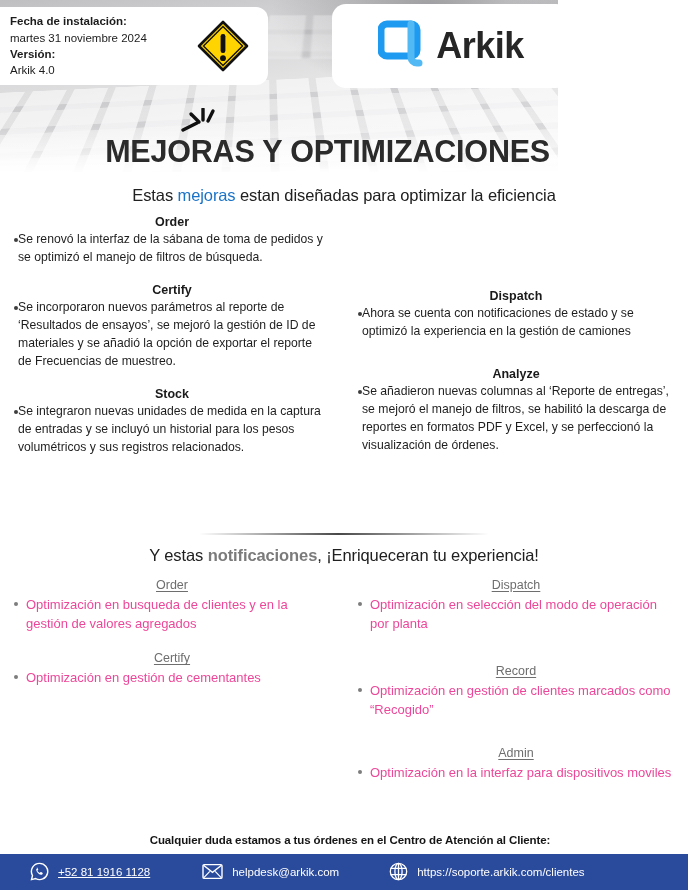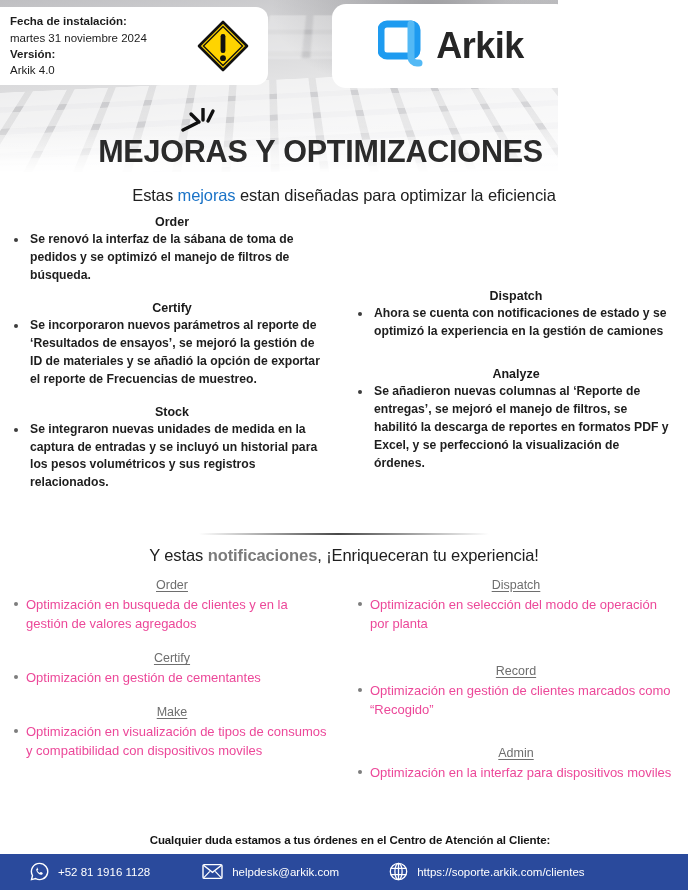--- a/index.html
+++ b/index.html
@@ -96,21 +96,21 @@
     font-size: 36px;
     font-weight: bold;
     color: #262626;
     letter-spacing: -.5px;
     line-height: 1;
   }
 
   
   .banner-title {
     position: absolute;
-    left: 0; right: 7px; bottom: 6px;
+    left: 0; right: 0; bottom: 6px;
     text-align: right;
     padding-right: 8px;
     z-index: 4;
   }
   .banner-title .ttl {
     font-size: 30.5px;
     font-weight: bold;
     color: #2b2b2b;
     letter-spacing: -.2px;
     line-height: 1;
@@ -144,23 +144,22 @@
   .block { margin-bottom: 16px; }
   .blk-head {
     text-align: center;
     font-size: 12.5px;
     font-weight: bold;
     color: #1a1a1a;
     margin-bottom: 2px;
   }
   .bullet-row {
     display: flex;
-    gap: 12px;
+    gap: 0;
     padding: 0 16px 0 14px;
-    font-weight: bold;
   }
   .dot {
     flex: 0 0 auto;
     width: 4px; height: 4px;
     border-radius: 50%;
     background: #3d3d3d;
     margin-top: 7px;
   }
   .btxt {
     font-size: 12.2px;
@@ -238,21 +237,21 @@
     display: flex;
     align-items: center;
   }
   .foot-item {
     display: flex;
     align-items: center;
     gap: 9px;
     color: #ffffff;
     font-size: 11.5px;
   }
-  .fi-phone { margin-left: 30px; }
+  .fi-phone { margin-left: 30px; text-decoration: underline; }
   .fi-mail  { margin-left: 52px; }
   .fi-web   { margin-left: 50px; }
 </style>
 </head>
 <body>
 
 <div class="header">
   <div class="header-photo"></div>
   <div class="keys2"></div>
   <div class="keys"></div>
@@ -361,27 +360,20 @@
       <div class="o-bullet-row">
         <span class="odot"></span>
         <span class="otxt">Optimización en busqueda de clientes y en la gestión de valores agregados</span>
       </div>
     </div>
     <div class="oblock">
       <div class="oblk-head">Certify</div>
       <div class="o-bullet-row">
         <span class="odot"></span>
         <span class="otxt">Optimización en gestión de cementantes</span>
-      </div>
-    </div>
-    <div class="oblock">
-      <div class="oblk-head">Make</div>
-      <div class="o-bullet-row">
-        <span class="odot"></span>
-        <span class="otxt">Optimización en visualización de tipos de consumos y compatibilidad con dispositivos moviles</span>
       </div>
     </div>
   </div>
 
   <div class="ocol ocol-right">
     <div class="oblock">
       <div class="oblk-head">Dispatch</div>
       <div class="o-bullet-row">
         <span class="odot"></span>
         <span class="otxt">Optimización en selección del modo de operación por planta</span>

